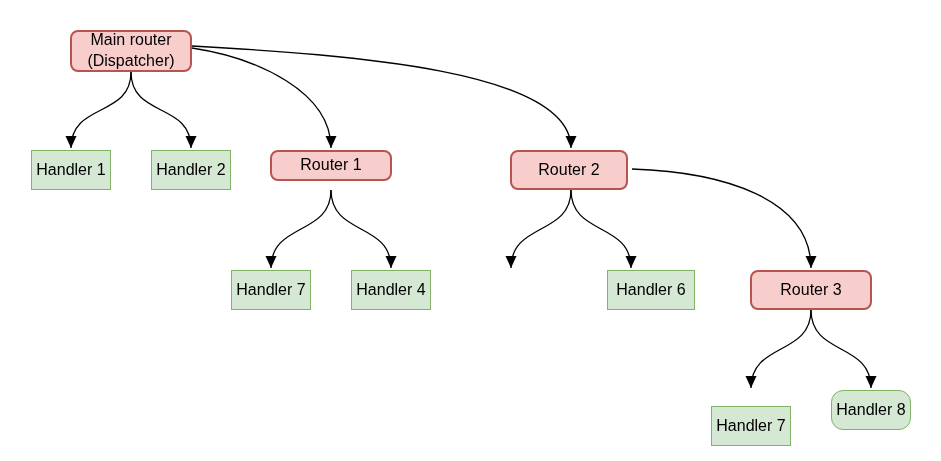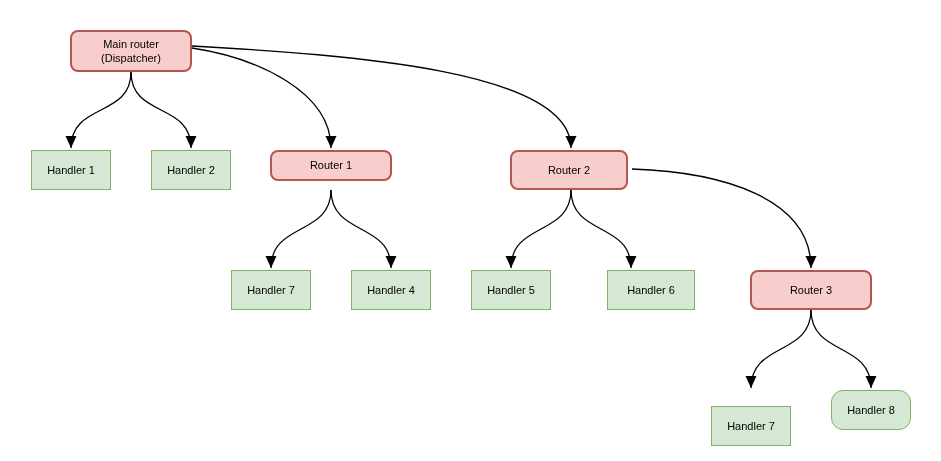--- a/index.html
+++ b/index.html
@@ -22,21 +22,21 @@
     stroke-width: 1.3;
   }
   .arrowhead { fill: var(--edge_color, #000000); }
   .node {
     position: absolute;
     box-sizing: border-box;
     display: flex;
     align-items: center;
     justify-content: center;
     text-align: center;
-    font-size: 11px;
+    font-size: 16px;
     line-height: 1.3;
     color: #000000;
     white-space: pre-line;
   }
   .router {
     background: var(--router_fill, #f8cecc);
     border: 2px solid var(--router_stroke, #b85450);
     border-radius: 8px;
   }
   .handler {
@@ -76,21 +76,20 @@
   <div class="node handler" style="left:151px; top:150px; width:80px; height:40px;">Handler 2</div>
 
   <div class="node router" style="left:270px; top:150px; width:122px; height:31px;">Router 1</div>
 
   <div class="node router" style="left:510px; top:150px; width:118px; height:40px;">Router 2</div>
 
   <div class="node handler" style="left:231px; top:270px; width:80px; height:40px;">Handler 7</div>
 
   <div class="node handler" style="left:351px; top:270px; width:80px; height:40px;">Handler 4</div>
 
-  <div class="node handler" style="left:471px; top:270px; width:80px; height:40px;">Handler 5</div>
 
   <div class="node handler" style="left:607px; top:270px; width:88px; height:40px;">Handler 6</div>
 
   <div class="node router" style="left:750px; top:270px; width:122px; height:40px;">Router 3</div>
 
   <div class="node handler" style="left:711px; top:406px; width:80px; height:40px;">Handler 7</div>
 
   <div class="node handler" style="left:831px; top:390px; width:80px; height:40px;border-radius:12px;">Handler 8</div>
 
 </div>

